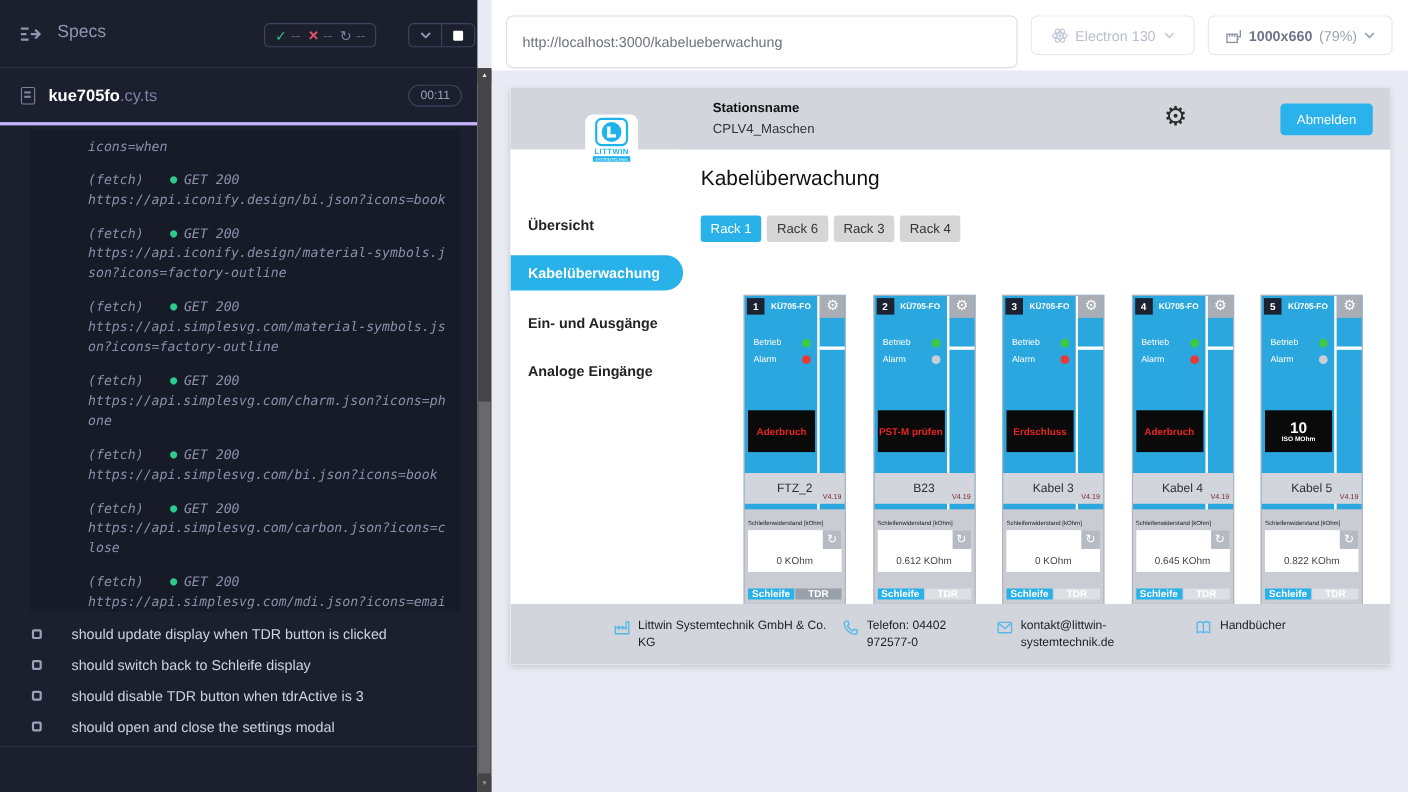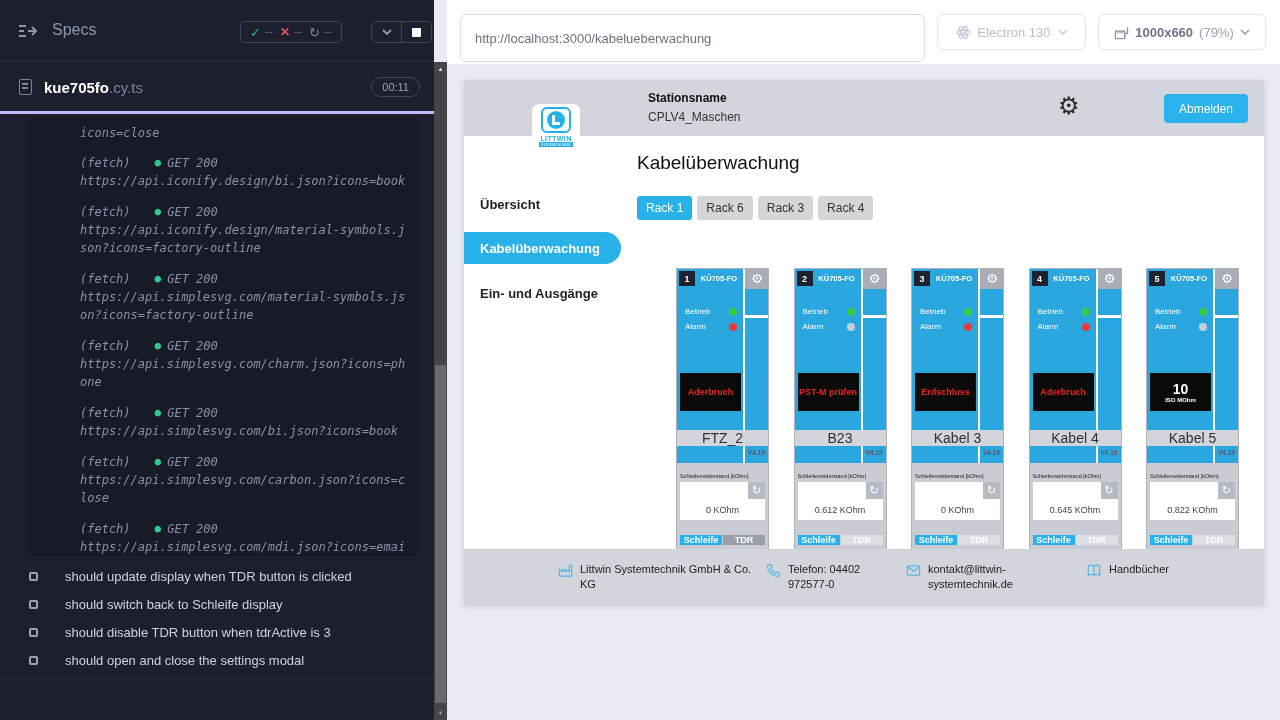--- a/index.html
+++ b/index.html
@@ -114,22 +114,22 @@
   .led-label { font-size:8px; color:#fff; }
   .led { width:8px; height:8px; border-radius:50%; }
   .dot-green { background:#3ec943; }
   .dot-red { background:#e83a3a; }
   .dot-gray { background:#c9ced4; }
   .card-display { position:absolute; left:3px; top:104px; width:61px; height:38px; background:#0a0a0a;
                   display:flex; flex-direction:column; align-items:center; justify-content:center; }
   .disp-text { font-size:9px; font-weight:bold; color:#e82323; text-align:center; }
   .disp-num { font-size:14px; font-weight:bold; color:#fff; line-height:15px; }
   .disp-unit { font-size:6px; font-weight:bold; color:#fff; }
-  .card-label { position:absolute; left:0; top:161px; width:91px; height:16px; background:#d2d5dc; color:#2f2f2f;
-                font-size:14px; display:flex; align-items:center; justify-content:center; }
+  .card-label { position:absolute; left:0; top:161px; width:91px; height:28px; background:#d2d5dc; color:#2f2f2f;
+                font-size:11px; display:flex; align-items:center; justify-content:center; }
   .card-version { position:absolute; left:68px; top:180px; width:23px; text-align:center; font-size:6.5px; color:#7a2e2e; }
   .card-section { position:absolute; left:3px; top:204px; font-size:5.5px; color:#222; }
   .card-valuebox { position:absolute; left:3px; top:213px; width:85px; height:38px; background:#fff; }
   .refresh-btn { position:absolute; right:0; top:0; width:17px; height:17px; background:#b6bac2; color:#fff;
                  font-size:11px; line-height:17px; text-align:center; font-family:"DejaVu Sans",sans-serif; cursor:pointer; }
   .card-value { position:absolute; left:0; bottom:5px; width:85px; text-align:center; font-size:9px; color:#444; }
   .card-btns { position:absolute; left:3px; top:255px; width:85px; height:21px; display:flex; gap:1px;align-items:flex-end; }
   .btn-schleife { flex:1; background:#29b1ea; color:#fff; font-size:9px; font-weight:bold; display:flex;
                   align-items:center; justify-content:center; cursor:pointer; }
   .btn-tdr { flex:1; color:#fff; font-size:9px; font-weight:bold; display:flex; align-items:center; justify-content:center; cursor:pointer; }
@@ -187,21 +187,21 @@
       </div>
     </div>
 
     <div class="spec-row">
       <span class="doc-icon"></span>
       <span class="spec-name"><span>kue705fo</span><span class="spec-ext">.cy.ts</span></span>
       <span class="timer-pill">00:11</span>
     </div>
 
     <div class="log-block">
-      <div class="log-cont">icons=close</div>
+      <div class="log-cont">icons=when</div>
       <div id="log-entries">
   <div class="log-entry">
     <div class="log-line1">
       <span class="log-fetch">(fetch)</span>
       <span class="log-dot">●</span>
       <span>GET 200</span>
     </div>
     <div class="log-url">https://api.iconify.design/bi.json?icons=book</div>
   </div>
 
@@ -331,20 +331,21 @@
         <div class="station-label">Stationsname</div>
         <div class="station-name">CPLV4_Maschen</div>
         <div class="app-gear">⚙</div>
         <button class="logout-btn">Abmelden</button>
       </div>
 
       <div class="sidebar">
         <div class="side-item" style="top:52px">Übersicht</div>
         <div class="side-item active" style="top:96px;height:32px">Kabelüberwachung</div>
         <div class="side-item" style="top:141px">Ein- und Ausgänge</div>
+        <div class="side-item" style="top:185px">Analoge Eingänge</div>
       </div>
 
       <div class="main-title">Kabelüberwachung</div>
       <div class="rack-tabs">
         <div class="rack-tab active">Rack 1</div>
         <div class="rack-tab">Rack 6</div>
         <div class="rack-tab">Rack 3</div>
         <div class="rack-tab">Rack 4</div>
       </div>
 

